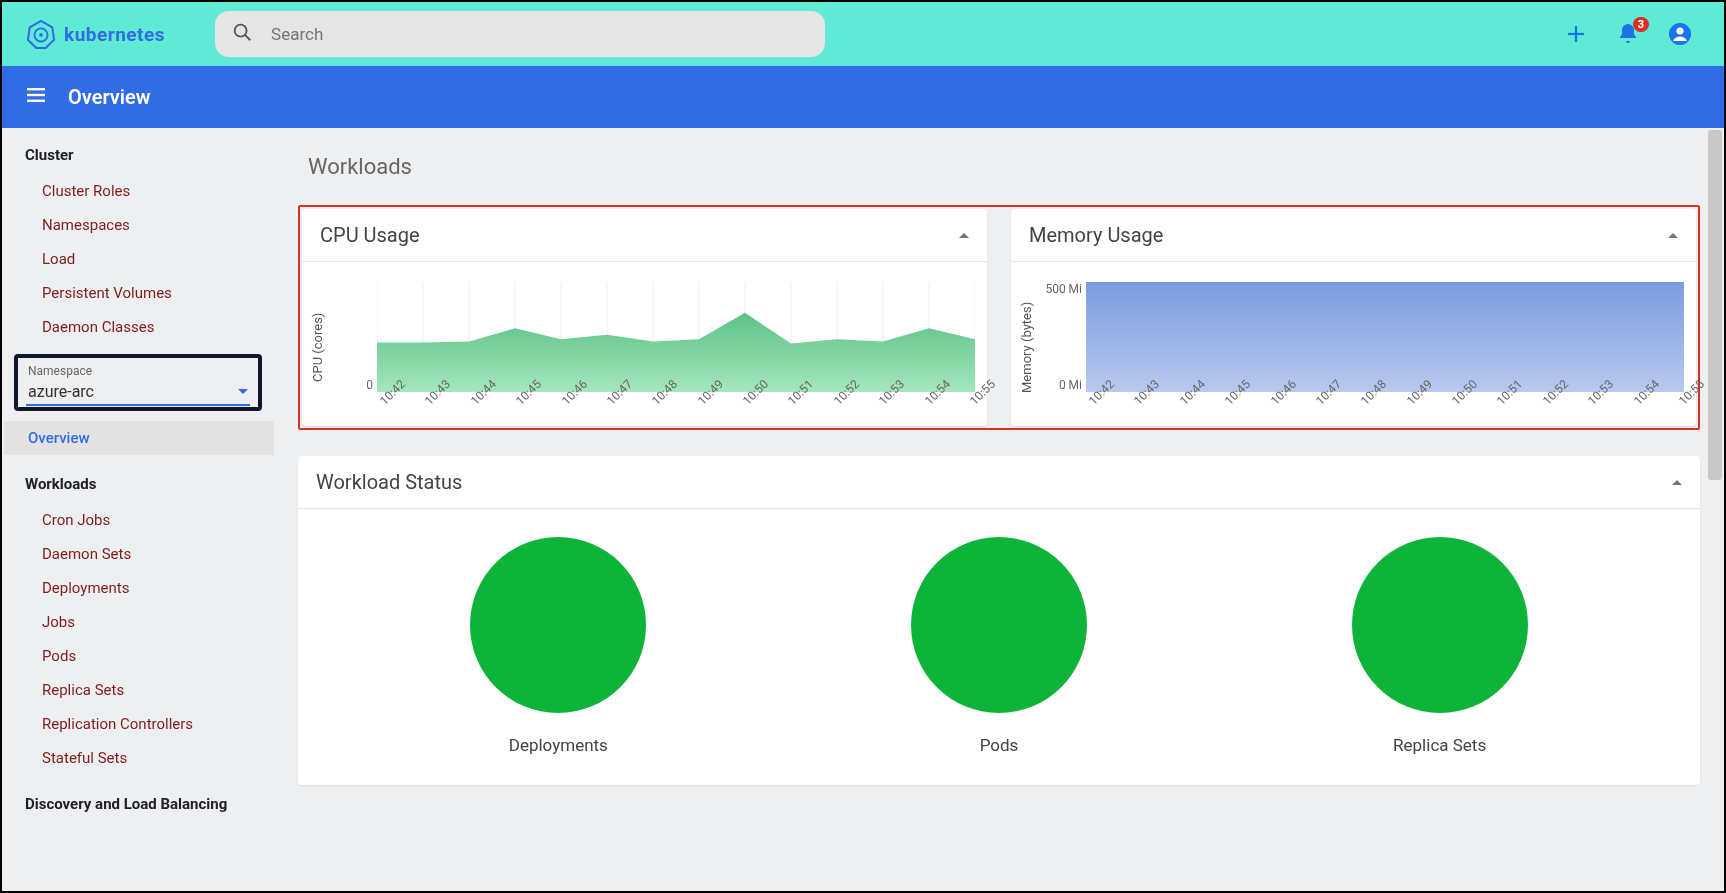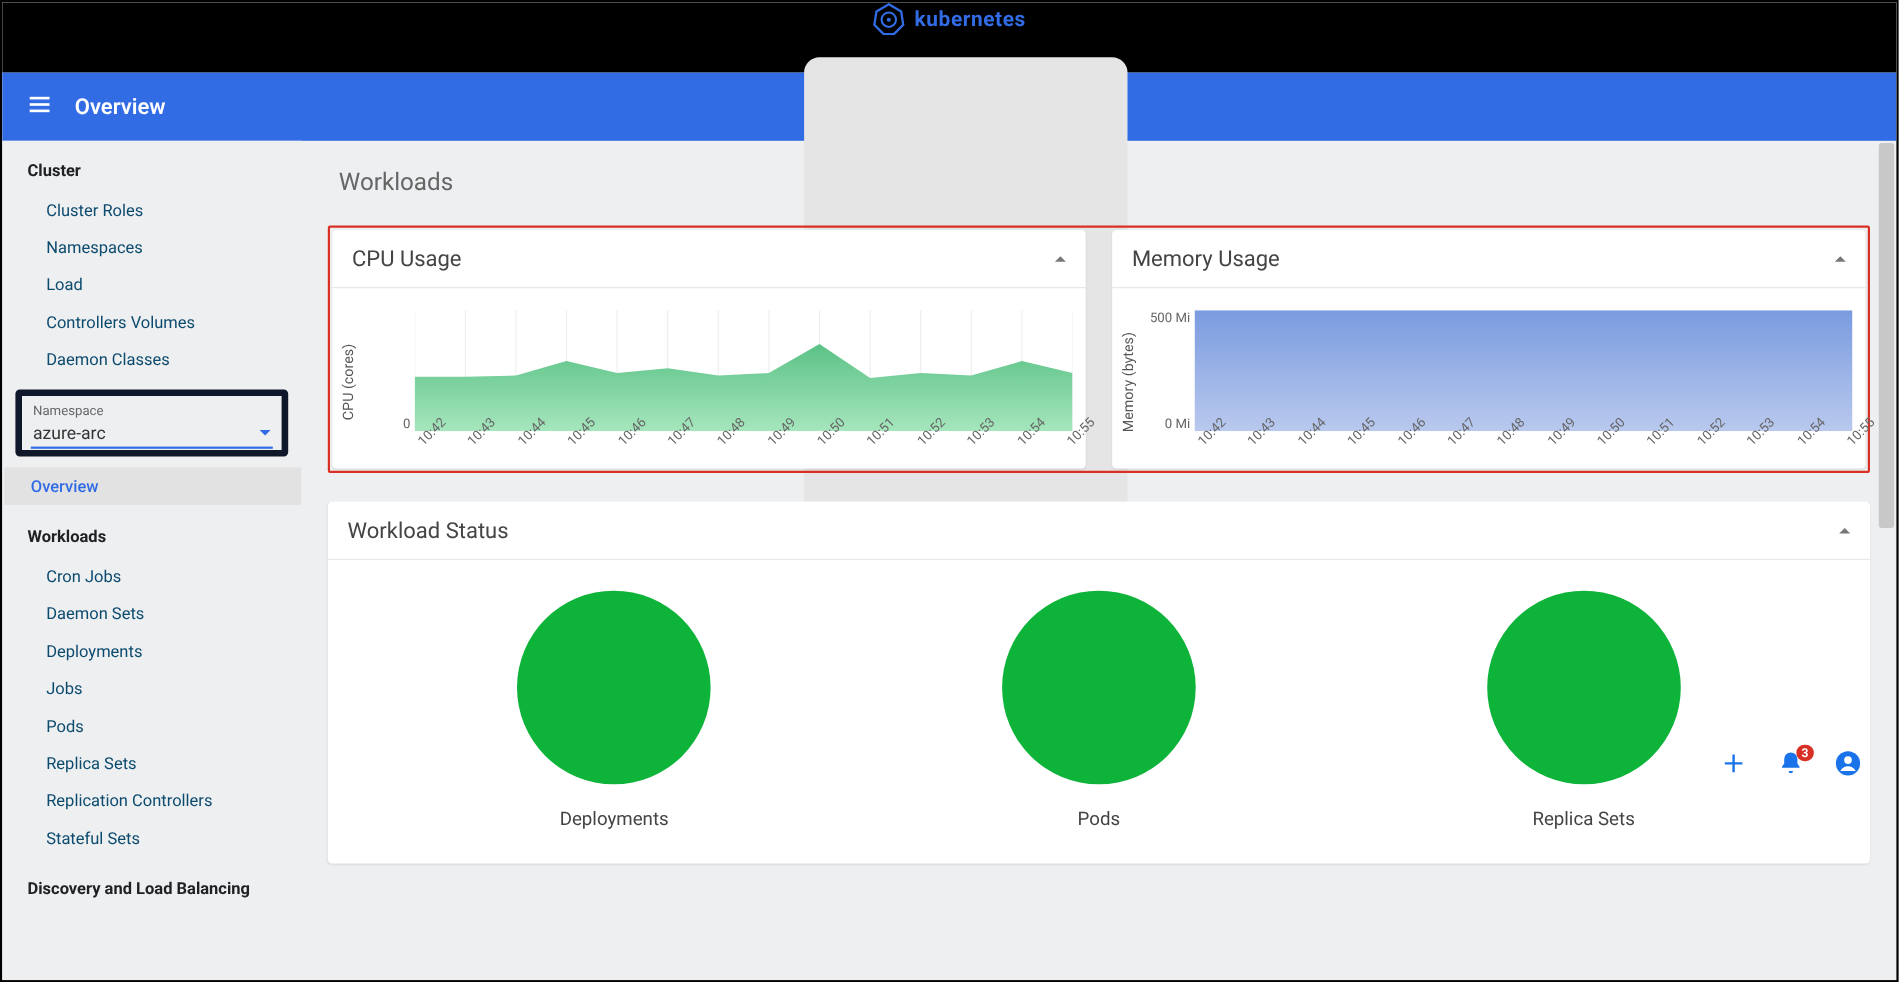--- a/index.html
+++ b/index.html
@@ -1,39 +1,39 @@
 <!DOCTYPE html>
 <html><head>
 <meta charset="utf-8">
 <style>
 * { margin: 0; padding: 0; box-sizing: border-box; font-family: Roboto, "Helvetica Neue", Arial, sans-serif; }
 body { background: #edeff1; color: #202124; width: 1726px; height: 893px; overflow: hidden; border: 2px solid #000; }
 
-.topbar { height: 64px; background: #000000; display: flex; align-items: center; padding: 0 24px; gap: 20px; flex-direction: column; }
+.topbar { height: 64px; background: #5eead4; display: flex; align-items: center; padding: 0 24px; gap: 20px; }
 .logo { display: flex; align-items: center; gap: 8px; color: #326ce5; font-weight: 700; letter-spacing: 0.5px; font-size: 19px; }
 .logo svg { width: 30px; height: 30px; }
 .searchbox { flex: 0 0 610px; height: 46px; background: #e5e5e5; border-radius: 14px; display: flex; align-items: center; padding: 0 16px; gap: 18px; margin-left: 30px; }
 .searchbox .sicon { color: #555; font-size: 20px; }
 .searchbox input { border: none; background: transparent; font-size: 17px; color: #555; outline: none; width: 100%; }
 .top-right { margin-left: auto; display: flex; align-items: center; gap: 28px; padding-right: 8px; }
 .icon-btn { color: #1a73e8; display: inline-flex; position: relative; cursor: pointer; }
 .icon-btn svg { width: 24px; height: 24px; }
 .badge { position: absolute; top: -5px; right: -9px; background: #d93025; color: #fff; border-radius: 8px; font-size: 11px; font-weight: 700; padding: 1px 5px; }
 
 .bluebar { height: 62px; background: #326ce5; display: flex; align-items: center; padding: 0 22px; color: #fff; gap: 20px; }
 .menu-btn svg { width: 24px; height: 24px; fill: #fff; }
 .bluebar .title { font-size: 20px; font-weight: 600; }
 
 .main { display: flex; height: calc(100% - 126px); }
 .sidebar { width: 272px; background: #edeff1; padding-top: 8px; overflow-y: auto; font-size: 15px; }
 .section-header { font-weight: 700; padding: 10px 23px; font-size: 15px; }
-.nav-item { padding: 8px 20px 8px 40px; cursor: pointer; color: #0c4a6e; }
+.nav-item { padding: 8px 20px 8px 40px; cursor: pointer; color: #7f1d1d; }
 .nav-item.active { color: #326ce5; background: #e2e2e2; font-weight: 500; padding-left: 24px; }
 
-.ns-selector { margin: 10px 12px; border: 6px solid #0f172a; border-radius: 4px; padding: 6px 10px 0 10px; position: relative; }
+.ns-selector { margin: 10px 12px; border: 4px solid #0f172a; border-radius: 4px; padding: 6px 10px 0 10px; position: relative; }
 .ns-selector::after { content: ""; position: absolute; bottom: 1px; left: 8px; right: 8px; height: 2px; background: #326ce5; }
 .ns-label { font-size: 12px; color: #666; }
 .ns-row { display: flex; align-items: center; justify-content: space-between; padding: 4px 0 6px 0; }
 .ns-value { font-size: 16px; color: #333; }
 .chevdown { width: 0; height: 0; border-left: 5px solid transparent; border-right: 5px solid transparent; border-top: 5px solid #326ce5; }
 
 .content { flex: 1; overflow-y: auto; padding: 20px 24px 20px 24px; }
 .content h2 { font-size: 22px; font-weight: 400; color: #666; margin: 6px 0 26px 10px; }
 .charts-row { display: flex; gap: 24px; border: 2px solid #d93025; padding: 2px; border-radius: 2px; }
 .card { background: #fff; border-radius: 4px; box-shadow: 0 1px 2px rgba(0,0,0,0.08); display: flex; flex-direction: column; }
@@ -114,21 +114,21 @@
   <span class="title">Overview</span>
 </div>
 
 <div class="main">
   <div class="sidebar">
     <div class="section-header">Cluster</div>
     <div id="cluster-items">
         <div class="nav-item">Cluster Roles</div>
         <div class="nav-item">Namespaces</div>
         <div class="nav-item">Load</div>
-        <div class="nav-item">Controllers Volumes</div>
+        <div class="nav-item">Persistent Volumes</div>
         <div class="nav-item">Daemon Classes</div>
       </div>
 
     <div class="ns-selector">
       <div class="ns-label">Namespace</div>
       <div class="ns-row">
         <span class="ns-value">azure-arc</span>
         <span class="chevdown"></span>
       </div>
     </div>

